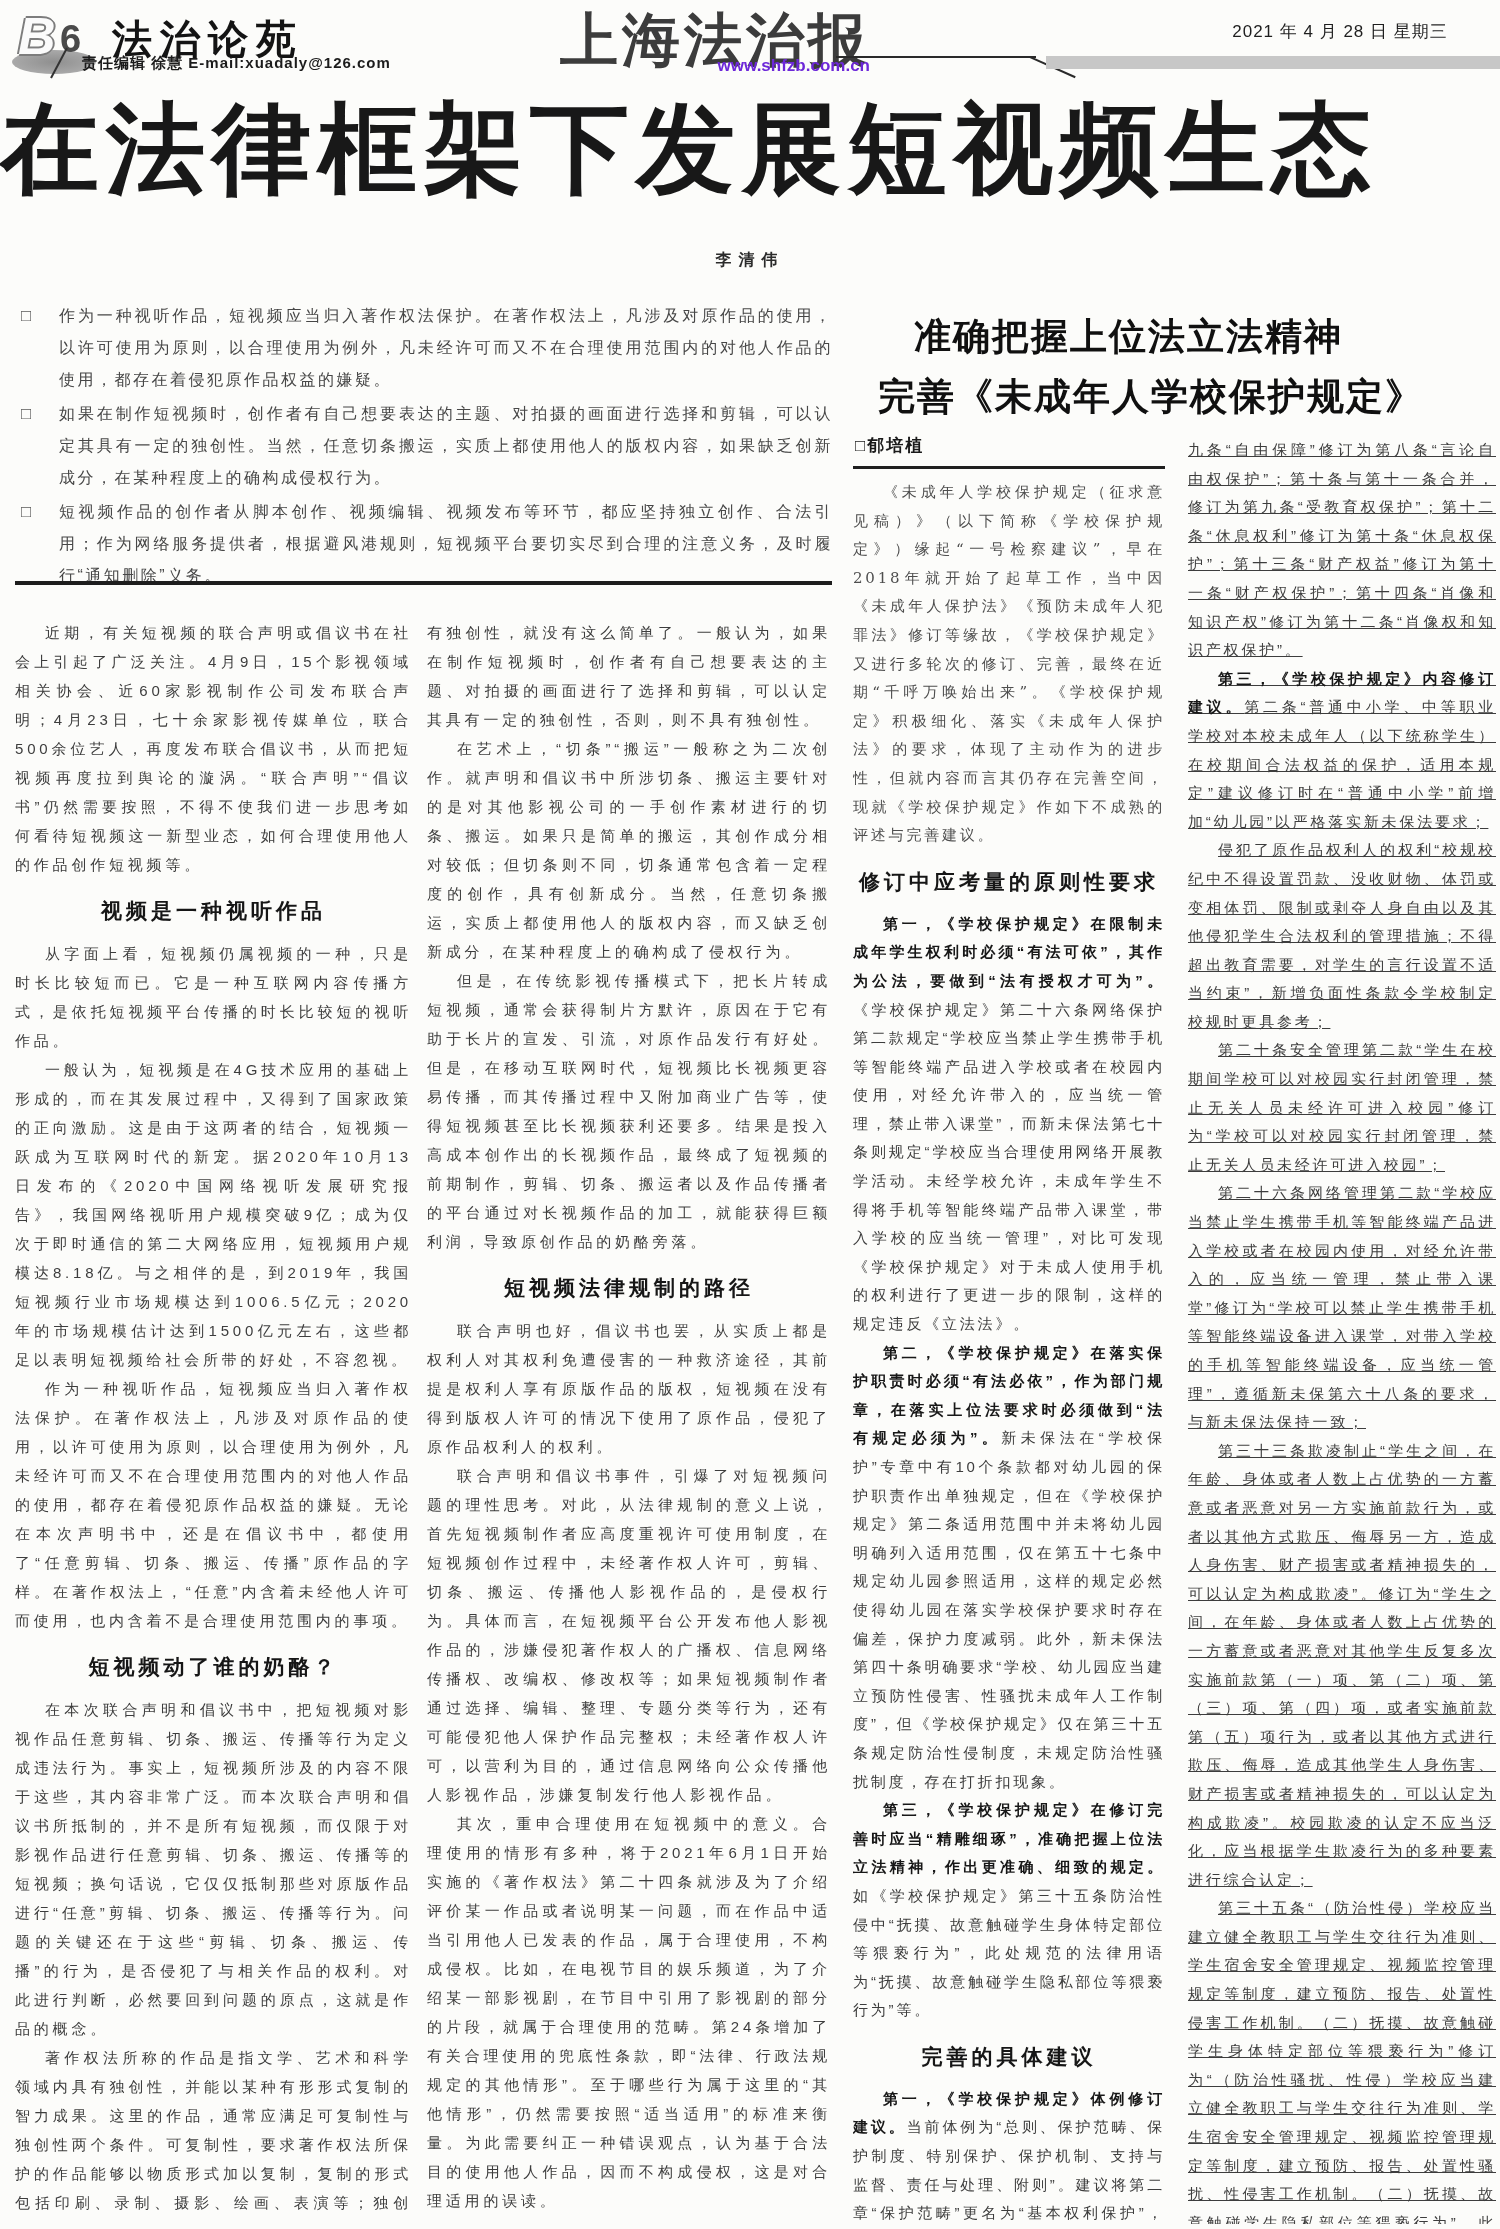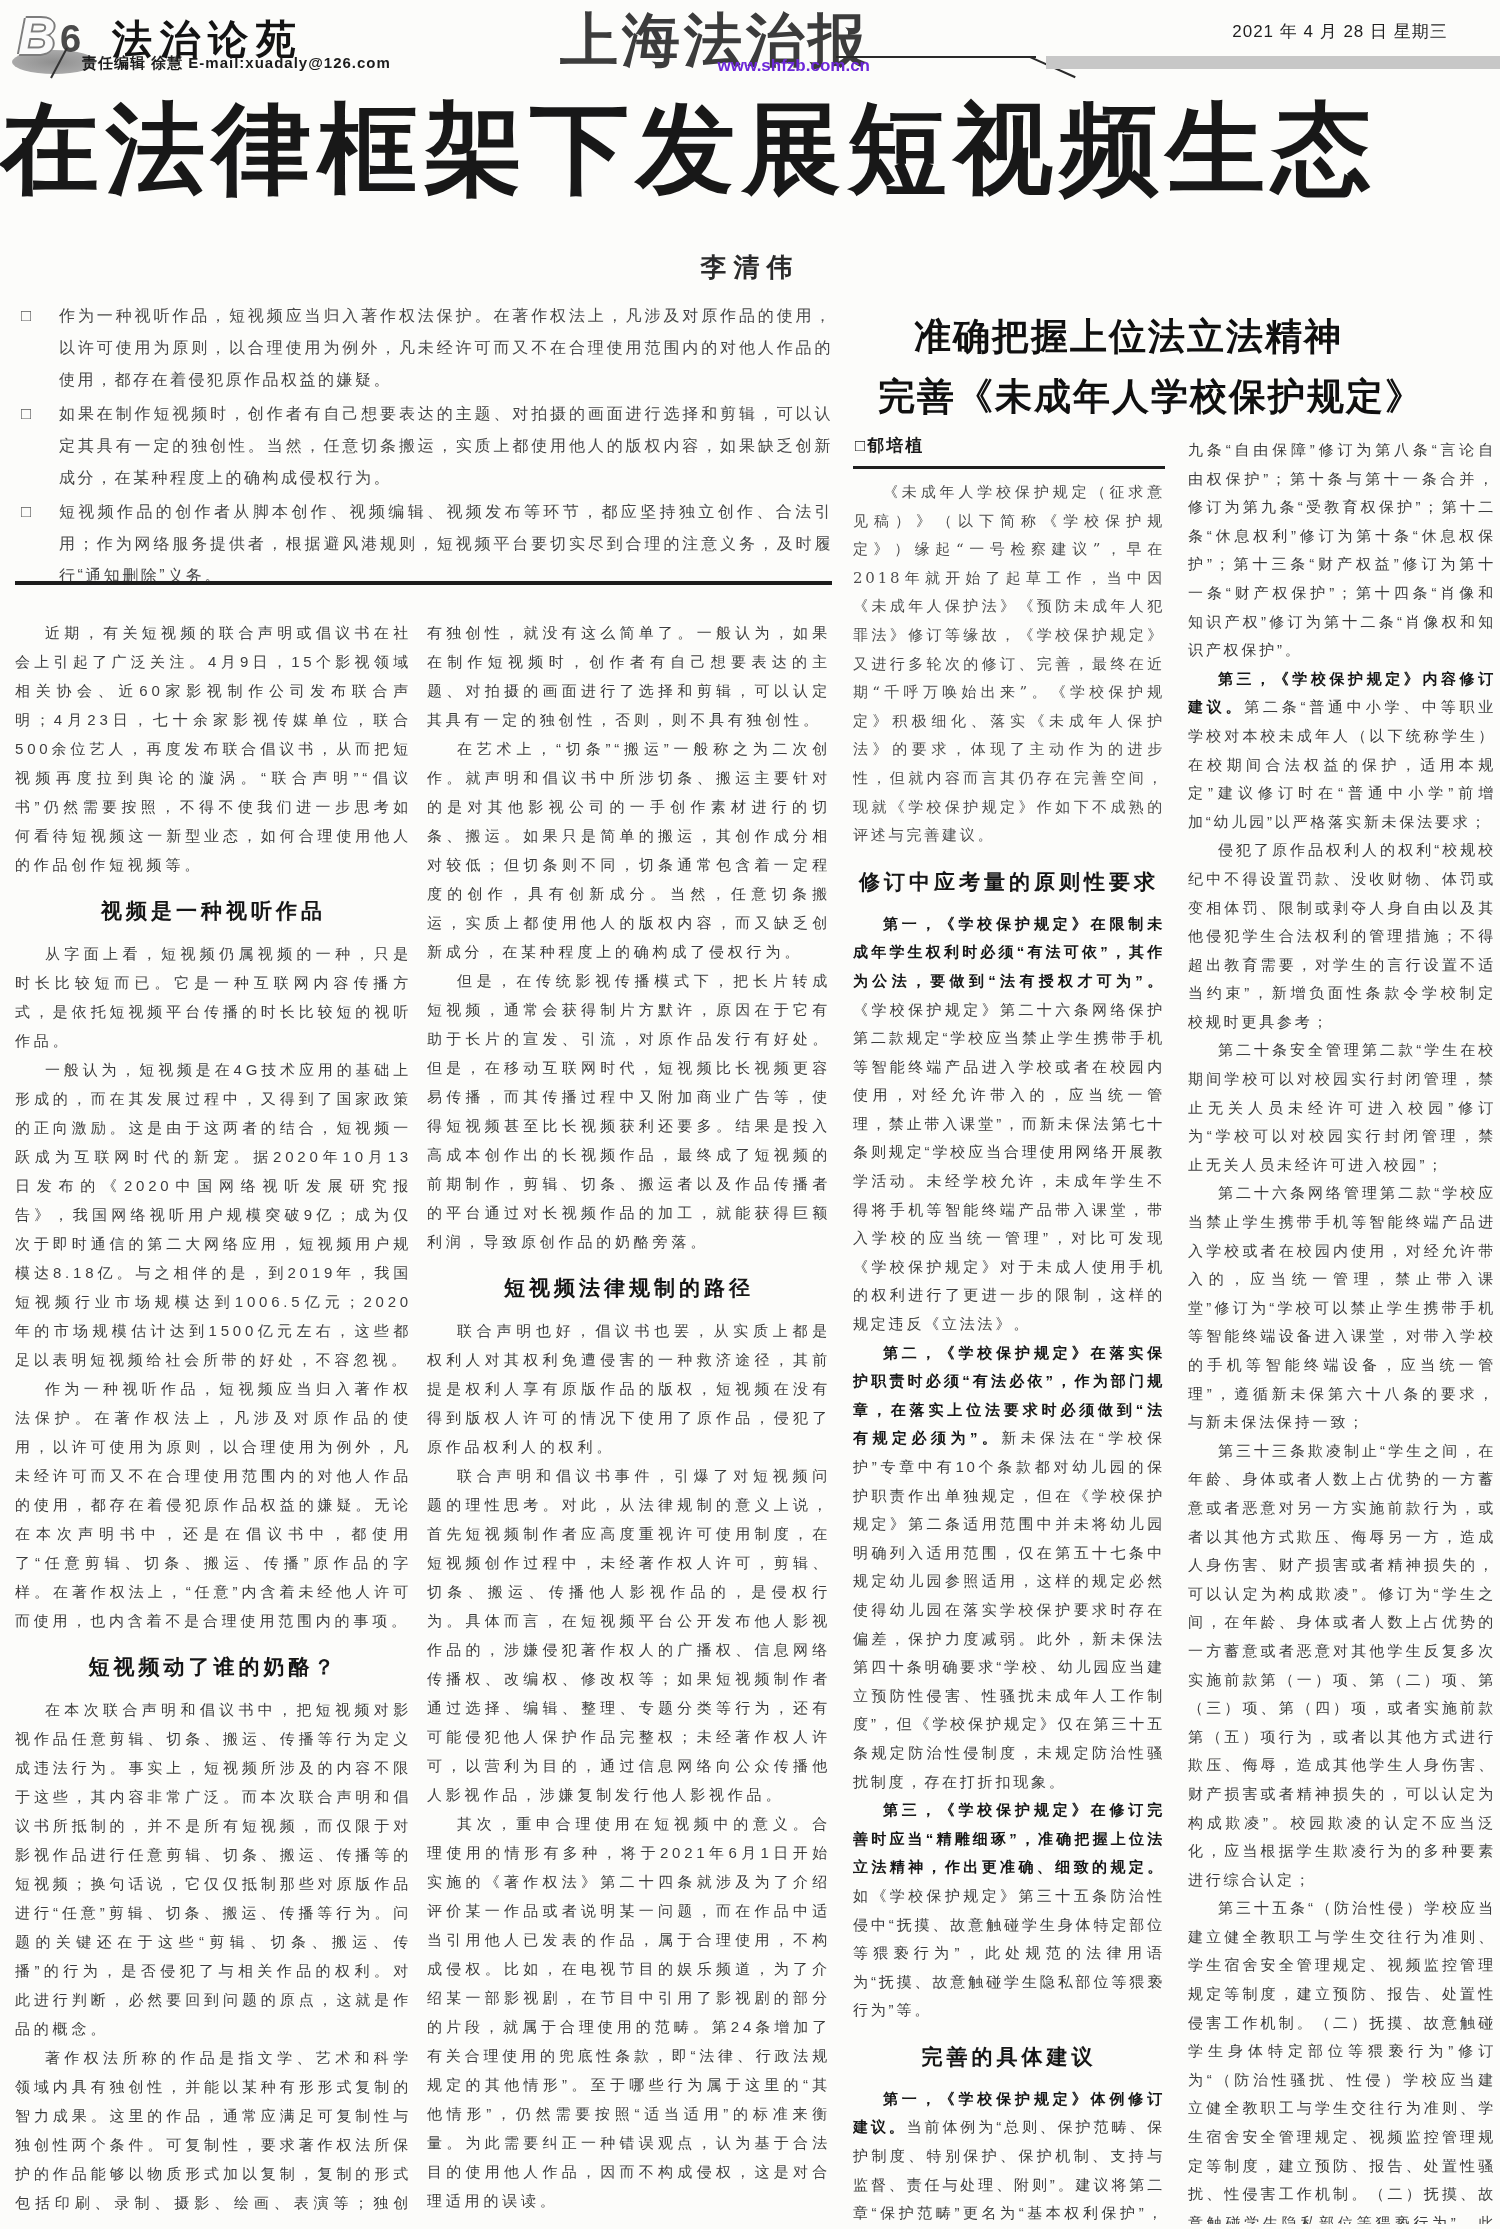--- a/index.html
+++ b/index.html
@@ -21,21 +21,21 @@
   .site-url{position:absolute;left:430px;top:56px;width:440px;text-align:right;font-size:17px;font-weight:bold;color:#6d28d9;}
   .mast-rule{position:absolute;left:836px;top:56px;width:200px;height:2px;background:#2a2a2a;}
   .mast-rule-diag{position:absolute;left:1030px;top:56px;width:50px;height:2px;background:#2a2a2a;
                   transform-origin:left top;transform:rotate(24deg);}
   .issue-date{position:absolute;left:1190px;top:20px;width:300px;text-align:center;font-size:17px;color:#1e1e1e;letter-spacing:1px;}
   .date-bar{position:absolute;left:1046px;top:56px;width:454px;height:13px;background:#c7c7c7;}
 
   
   .main-headline{position:absolute;left:0;top:84px;width:1280px;text-align:center;font-size:99px;font-weight:900;
                  color:#181818;letter-spacing:7px;white-space:nowrap;}
-  .main-author{position:absolute;left:0;top:250px;width:1500px;text-align:center;font-size:26px;font-weight:bold;
+  .main-author{position:absolute;left:0;top:250px;width:1500px;text-align:center;font-size:16px;font-weight:bold;
                color:#2b2b2b;letter-spacing:7px;}
   .summary{position:absolute;left:15px;top:300px;width:818px;font-size:16px;line-height:32px;color:#474747;
            letter-spacing:2.5px;text-align:justify;}
   .summary .item{position:relative;padding-left:44px;margin-bottom:2px;}
   .summary .box{position:absolute;left:6px;top:0;font-size:17px;color:#5a5a5a;}
   .summary-divider{position:absolute;left:15px;top:581px;width:817px;height:4px;background:#1d1d1d;}
 
   .col{position:absolute;font-size:15px;line-height:29px;letter-spacing:3.8px;text-align:justify;color:#3d3d3d;overflow:hidden;}
   #a1col1{left:15px;top:618px;width:397px;height:1602px;}
   #a1col2{left:427px;top:618px;width:404px;height:1602px;}
@@ -49,21 +49,21 @@
   .lead{font-weight:900;color:#171717;}
 
   
   .a2-headline{position:absolute;left:878px;width:620px;font-size:37px;font-weight:900;color:#101010;
                letter-spacing:2px;white-space:nowrap;}
   #a2h1{top:312px;margin-left:36px;}
   #a2h2{top:372px;}
   .a2-author{position:absolute;left:855px;top:434px;font-size:17px;font-weight:bold;color:#1a1a1a;letter-spacing:2px;}
   .a2-author-rule{position:absolute;left:853px;top:466px;width:312px;height:3px;background:#1f1f1f;}
   #a2colA{left:853px;top:478px;width:312px;height:1744px;letter-spacing:2.8px;line-height:28.6px;}
-  #a2colB{left:1188px;top:436px;width:308px;height:1788px;letter-spacing:2.8px;line-height:28.6px;}
+  #a2colB{left:1188px;top:436px;width:308px;height:1788px;letter-spacing:2.8px;line-height:28.6px;text-decoration:underline;}
 </style>
 </head>
 <body>
 
 <div id="page">
 
   <div class="badge">
     <div class="ellipse"></div>
     <span class="b">B</span>
     <span class="six">6</span>

